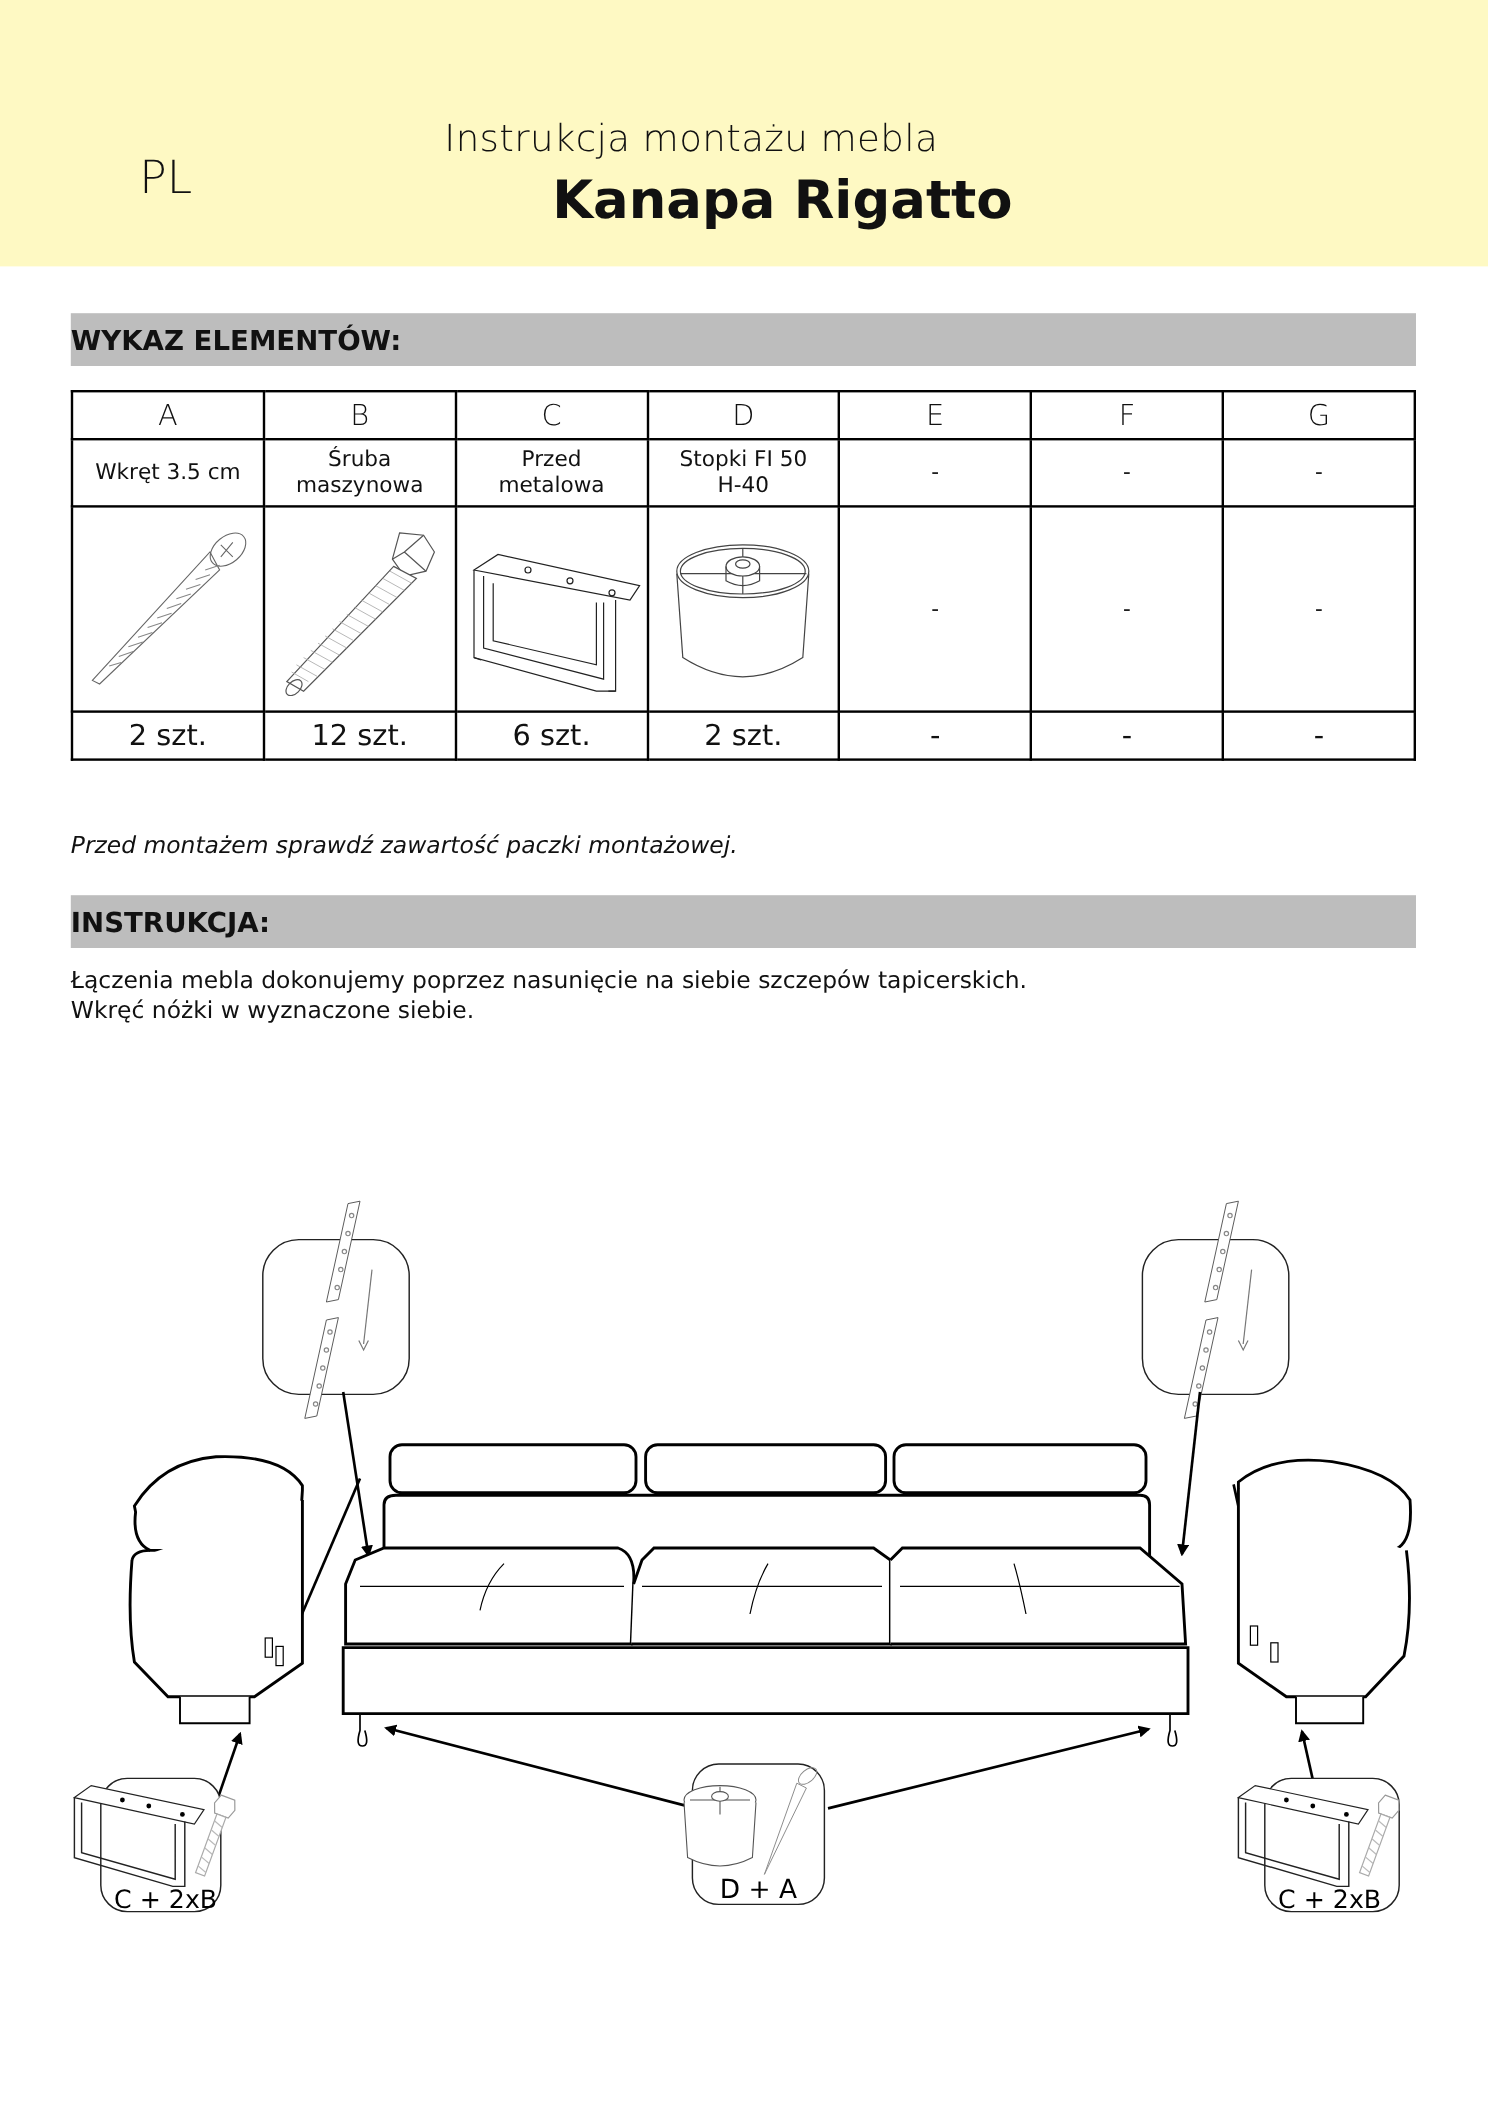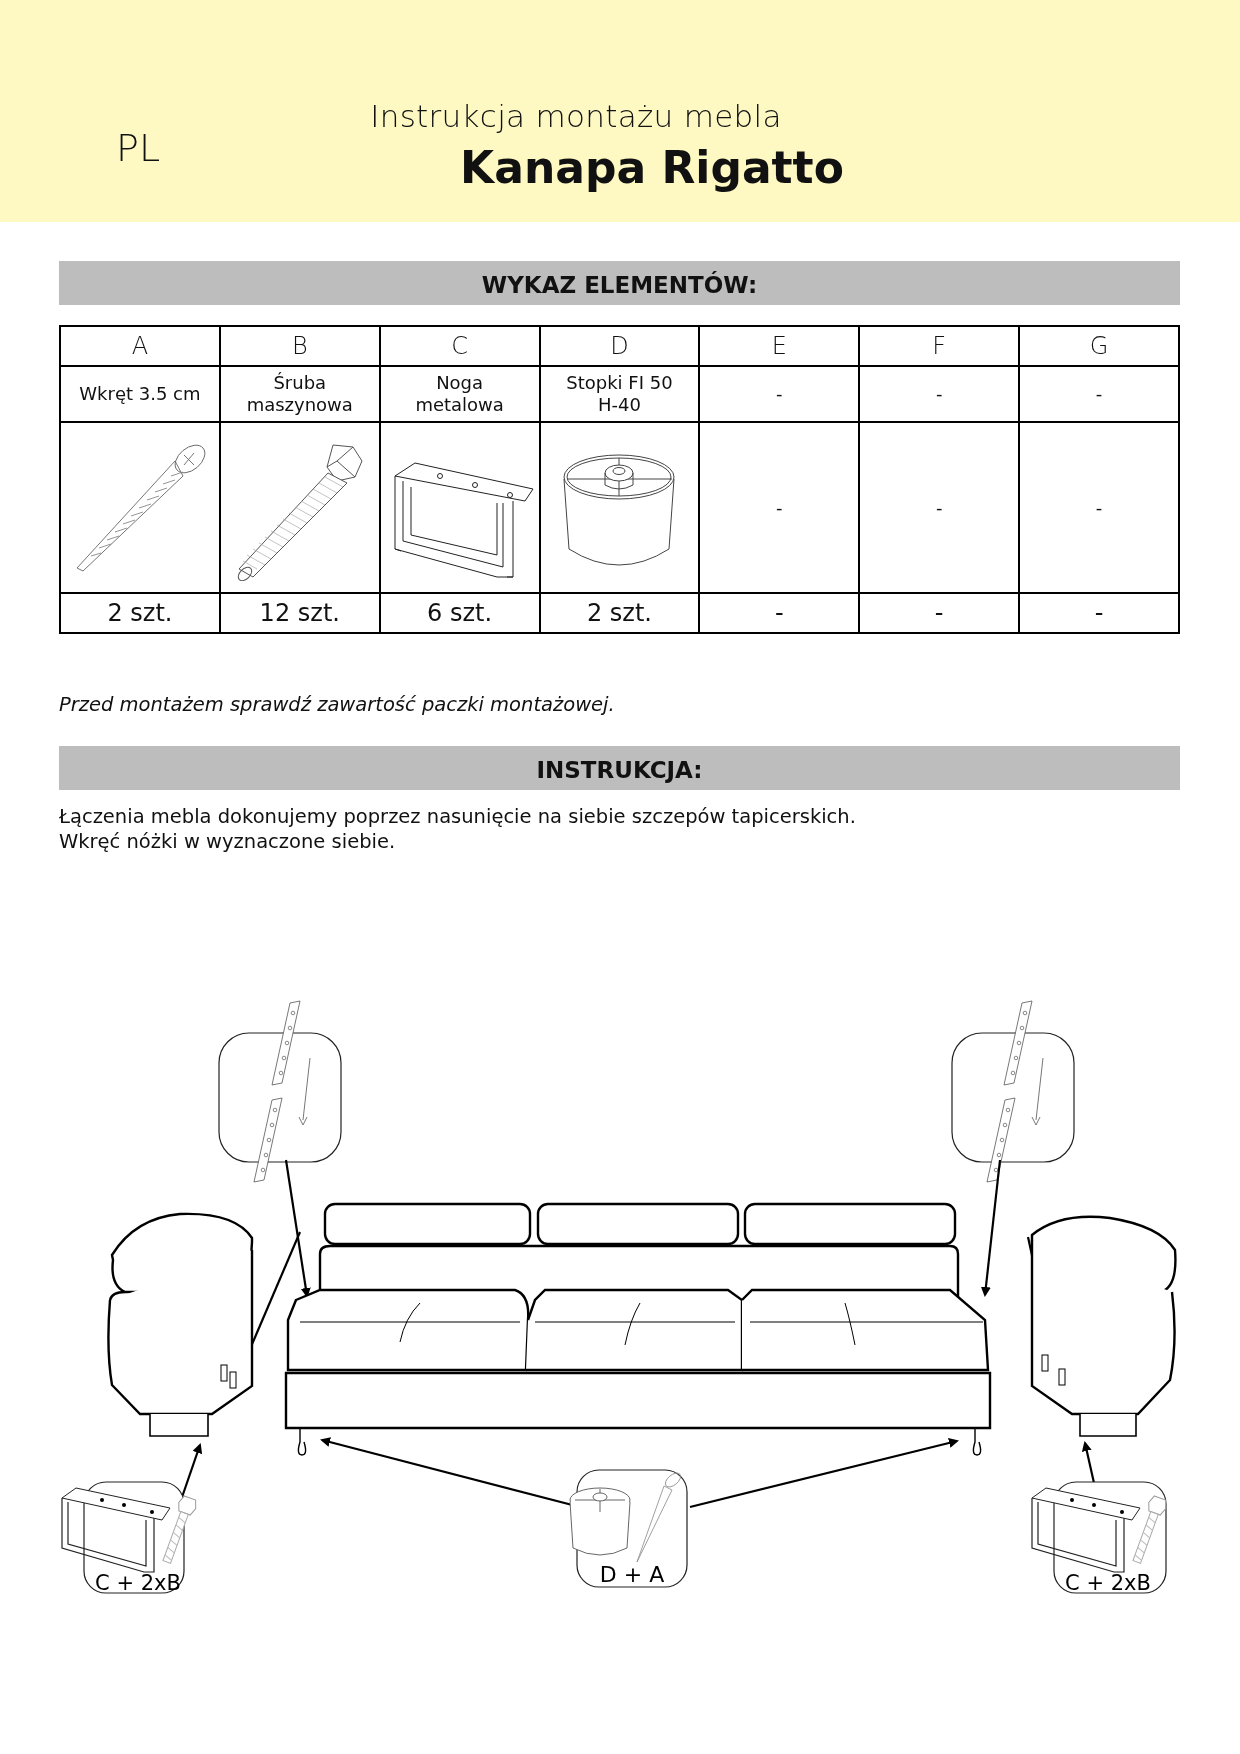--- a/index.html
+++ b/index.html
@@ -3,21 +3,21 @@
 <meta charset="utf-8">
 <style>
   html, body { margin:0; padding:0; background:#fff; }
   body { width:1240px; height:1754px; position:relative; overflow:hidden;
          font-family:"DejaVu Sans", sans-serif; color:#111; }
   .hdr { position:absolute; left:0; top:0; width:1240px; height:222px; background:#fef9c3; }
   .lang { position:absolute; left:116px; top:126px; font-size:38px; font-weight:300; }
   .subtitle { position:absolute; left:0; width:1152px; top:98px; text-align:center; font-size:31px; letter-spacing:0.3px; font-weight:300; }
   .title { position:absolute; left:0; width:1240px; top:142px; text-align:center; font-size:44px; font-weight:bold;margin-left:32px; }
   .bar { position:absolute; left:59px; width:1121px; height:44px; background:#bdbdbd;
-         text-align:center; font-weight:bold; font-size:23px; line-height:48px; }
+         text-align:left; font-weight:bold; font-size:23px; line-height:48px; }
   table.parts { position:absolute; left:59px; top:325px; width:1121px; border-collapse:collapse; table-layout:fixed; }
   table.parts td { border:2.5px solid #000; text-align:center; vertical-align:middle; padding:0; }
   tr.r-letter td { height:38px; font-size:24px; font-weight:300; }
   tr.r-name td { height:54px; font-size:18px; line-height:22px; }
   tr.r-img td { height:169px; font-size:18px; }
   tr.r-qty td { height:38px; font-size:24px;margin-top:28px; }
   .note { position:absolute; left:59px; font-size:19.5px; line-height:25px; }
   svg.diag { position:absolute; left:0; top:980px; }
 </style>
 </head>
@@ -38,21 +38,21 @@
     <td>B</td>
     <td>C</td>
     <td>D</td>
     <td>E</td>
     <td>F</td>
     <td>G</td>
   </tr>
   <tr class="r-name">
     <td>Wkręt 3.5 cm</td>
     <td><span>Śruba</span><br><span>maszynowa</span></td>
-    <td><span>Noga</span><br><span>metalowa</span></td>
+    <td><span>Przed</span><br><span>metalowa</span></td>
     <td><span>Stopki FI 50</span><br><span>H-40</span></td>
     <td>-</td>
     <td>-</td>
     <td>-</td>
   </tr>
   <tr class="r-img">
     <td>
       <svg width="150" height="150" viewBox="0 0 150 150">
         <g fill="none" stroke="#666" stroke-width="0.9">
           <ellipse cx="125" cy="28" rx="17" ry="11" transform="rotate(-40 125 28)"></ellipse>

